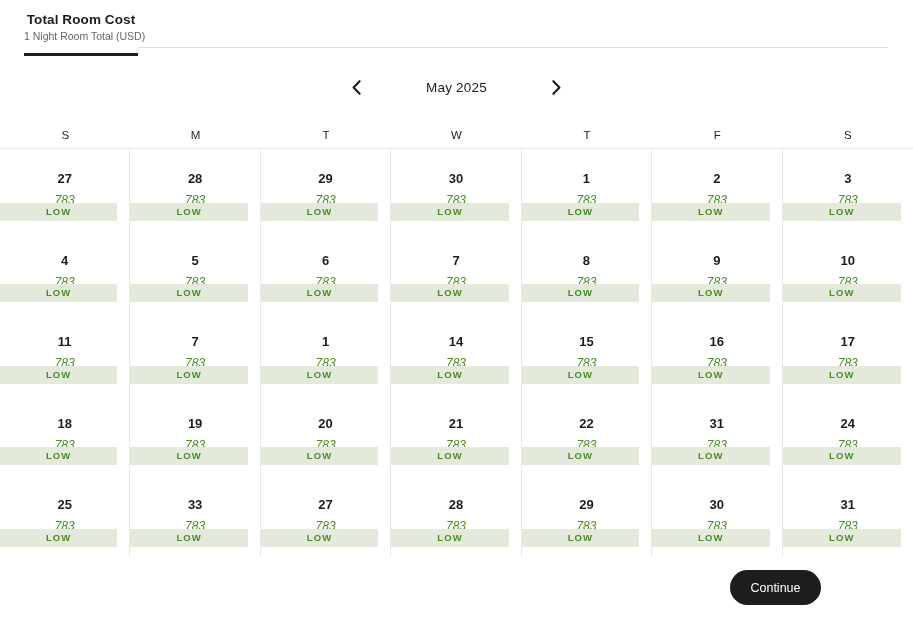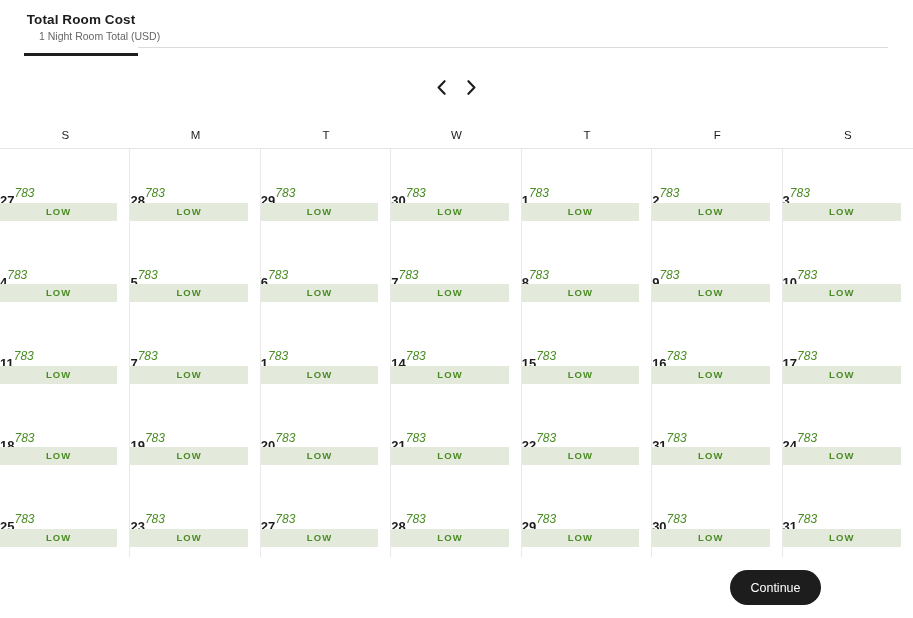--- a/index.html
+++ b/index.html
@@ -44,21 +44,20 @@
     line-height: 16px;
     white-space: nowrap;
   }
   .tab-subtitle {
     font-size: 10.5px;
     font-weight: normal;
     color: #666666;
     line-height: 14px;
     margin-top: 1px;
     white-space: nowrap;
-    margin-left: 15px;
   }
   .tab-rule {
     position: absolute;
     left: 138px;
     top: 47px;
     width: 750px;
     height: 1px;
     background: #dcdcdc;
   }
 
@@ -122,21 +121,21 @@
   .week {
     display: grid;
     grid-template-columns: repeat(7, 1fr);
     position: relative;
     height: 81.5px;
   }
   .day-cell {
     position: relative;
     border-right: 1px solid #e9e9e9;
     display: flex;
-    flex-direction: row;
+    flex-direction: column;
     align-items: center;
     background: #ffffff;
   }
   .day-cell:last-child { border-right: none; }
 
   .day-number {
     font-size: 13px;
     font-weight: bold;
     color: #1d1d1d;
     line-height: 15px;
@@ -209,20 +208,21 @@
   </div>
 
   <div class="month-nav">
     <button class="nav-btn">
       <span>
         <svg width="9" height="15" viewBox="0 0 9 15" aria-hidden="true">
           <path d="M7.6 1.2 L1.6 7.5 L7.6 13.8" fill="none" stroke="#1d1d1d" stroke-width="2.1" stroke-linecap="round" stroke-linejoin="round"></path>
         </svg>
       </span>
     </button>
+    <div class="month-label">May 2025</div>
     <button class="nav-btn">
       <span>
         <svg width="9" height="15" viewBox="0 0 9 15" aria-hidden="true">
           <path d="M1.4 1.2 L7.4 7.5 L1.4 13.8" fill="none" stroke="#1d1d1d" stroke-width="2.1" stroke-linecap="round" stroke-linejoin="round"></path>
         </svg>
       </span>
     </button>
   </div>
 
   <div class="weekdays">
@@ -442,21 +442,21 @@
       </div>
       <div class="week">
         <div class="day-cell">
           <div class="day-number">25</div>
           <div class="day-price">783</div>
           <div class="day-band">
             <span class="day-band-label">LOW</span>
           </div>
         </div>
         <div class="day-cell">
-          <div class="day-number">23</div>
+          <div class="day-number">33</div>
           <div class="day-price">783</div>
           <div class="day-band">
             <span class="day-band-label">LOW</span>
           </div>
         </div>
         <div class="day-cell">
           <div class="day-number">27</div>
           <div class="day-price">783</div>
           <div class="day-band">
             <span class="day-band-label">LOW</span>

